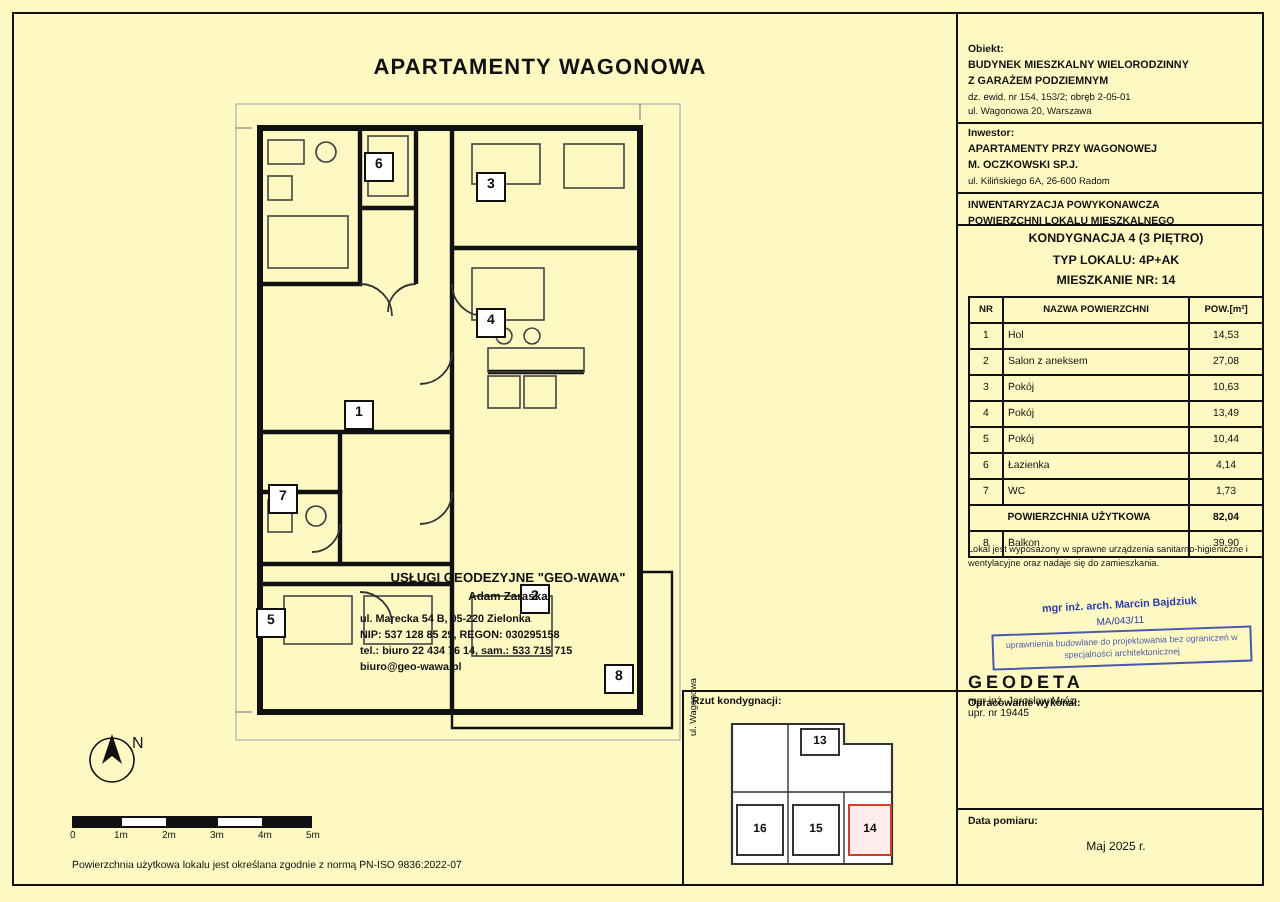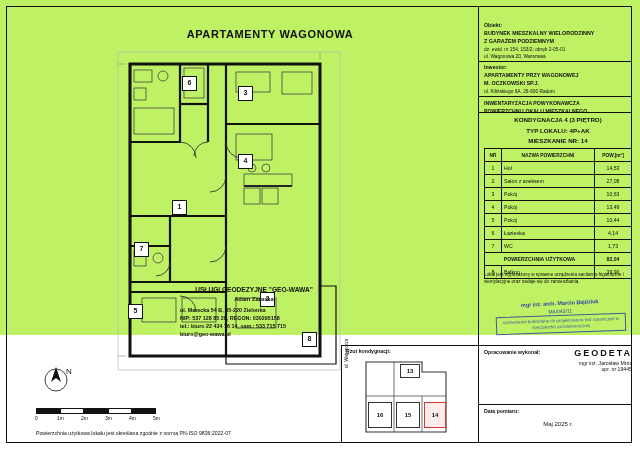--- a/index.html
+++ b/index.html
@@ -4,22 +4,22 @@
 <style>
   html,body{margin:0;padding:0;}
   body{
     width:640px;height:451px;
     background:#ffffff;
     font-family:"Liberation Sans", sans-serif;
     color:#111;
     overflow:hidden;
   }
   #sheet{
-    position:absolute;left:0;top:0;width:640px;height:335px;
-    background:#bef264;
+    position:absolute;left:0;top:0;width:640px;height:451px;
+    background:#fef9c3;
   }
   .frame{
     position:absolute;left:6px;top:6px;width:626px;height:437px;
     border:1px solid #111;
     box-sizing:border-box;
   }
   .vline{position:absolute;background:#111;}
   .hline{position:absolute;background:#111;}
 
   
@@ -82,21 +82,21 @@
   }
   .stamp .nm{font-weight:bold;font-size:5.4px;}
   .stampbox{
     position:absolute;border:1px solid #2b3ea8;color:#2b3ea8;
     font-size:4.4px;line-height:1.4;padding:2px 3px;transform:rotate(-2deg);
     opacity:.85;
   }
 
   
   #geod{
-    position:absolute;left:484px;top:348px;width:148px;text-align:right;
+    position:absolute;left:484px;top:336px;width:148px;text-align:left;
   }
   #geod .big{font-size:9px;font-weight:bold;letter-spacing:2px;}
   #geod .sm{font-size:5.2px;margin-top:2px;}
 
   
   #keyplan{position:absolute;left:348px;top:352px;width:128px;height:86px;}
   #keyplan .kroom{
     position:absolute;border:.8px solid #333;background:#fff;
     font-size:6px;font-weight:bold;text-align:center;
   }

